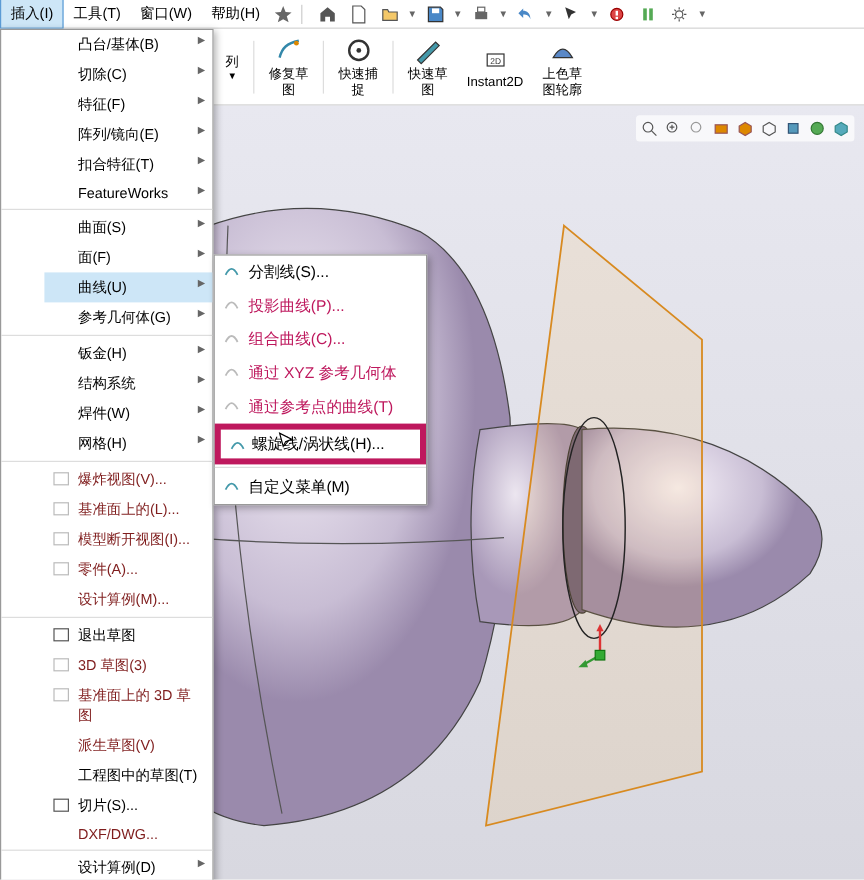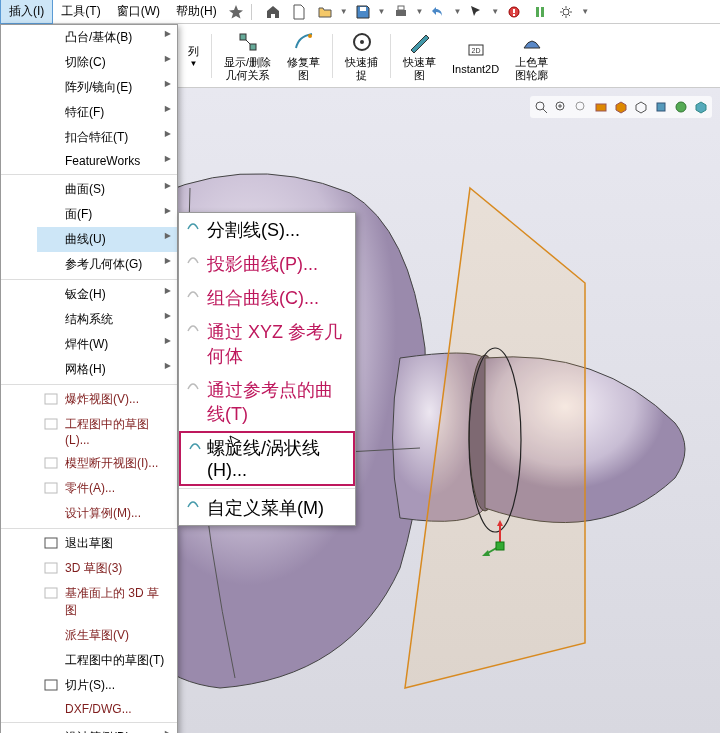--- a/index.html
+++ b/index.html
@@ -19,24 +19,24 @@
     .toolbar-sep { width: 1px; height: 44px; background: #ddd; margin: 0 4px; }
     
     .dropdown { position: absolute; top: 24px; left: 0; width: 178px; background: #fff; border: 1px solid #999; box-shadow: 2px 2px 6px rgba(0,0,0,0.3); font-size: 12px; z-index: 100; }
     .dd-item { padding: 4px 8px 4px 28px; position: relative; cursor: pointer; margin-left: 36px; }
     .dd-item:hover, .dd-item.hover { background: #cde6f7; }
     .dd-item.disabled { color: #7f1d1d; }
     .dd-item.has-sub::after { content: "▶"; position: absolute; right: 6px; font-size: 8px; color: #666; }
     .dd-sep { height: 1px; background: #ddd; margin: 2px 0; }
     .dd-icon { position: absolute; left: 6px; top: 4px; width: 16px; height: 16px; }
     
-    .submenu { position: absolute; top: 212px; left: 178px; width: 178px; background: #fff; border: 1px solid #999; box-shadow: 2px 2px 6px rgba(0,0,0,0.3); font-size: 18px; z-index: 101; }
+    .submenu { position: absolute; top: 212px; left: 178px; width: 178px; background: #fff; border: 1px solid #999; box-shadow: 2px 2px 6px rgba(0,0,0,0.3); font-size: 13px; z-index: 101; }
     .sub-item { padding: 5px 8px 5px 28px; position: relative; }
     .sub-item.disabled { color: #be185d; }
-    .sub-item.highlight { border: 2px solid #be185d; padding: 3px 6px 3px 26px; }
+    .sub-item.highlight { border: 5px solid #be185d; padding: 3px 6px 3px 26px; }
     .sub-icon { position: absolute; left: 6px; top: 4px; width: 16px; height: 16px; color:#888; }
     
     .viewport { position: absolute; top: 88px; left: 0; right: 0; bottom: 0; background: linear-gradient(to bottom, #e8e8f0, #d8d8e0); overflow: hidden; }
     .model-shape { position: absolute; top: 60px; left: 120px; width: 580px; height: 560px; }
     
     .view-toolbar { position: absolute; top: 8px; right: 8px; display: flex; gap: 2px; background: rgba(255,255,255,0.7); padding: 2px; border-radius: 3px; }
     .vt-btn { width: 18px; height: 18px; display:flex; align-items:center; justify-content:center; }
     
     .triad { position: absolute; top: 430px; left: 480px; width: 40px; height: 40px; }
   </style>
@@ -119,29 +119,20 @@
     <span style="font-size:8px;color:#666">▼</span>
   </div>
 </div>
 
 <div class="toolbar">
   <div class="toolbar-btn">
     <span>列</span>
     <span style="font-size:8px">▼</span>
   </div>
   <div class="toolbar-sep"></div>
-  <div class="toolbar-btn">
-    <svg class="tb-icon" viewBox="0 0 24 24">
-        <rect x="4" y="4" width="6" height="6" fill="#6a9" stroke="#333"></rect>
-        <rect x="14" y="14" width="6" height="6" fill="#6a9" stroke="#333"></rect>
-        <line x1="10" y1="10" x2="14" y2="14" stroke="#333"></line>
-      </svg>
-    <span style="white-space:pre-line; line-height:1.1">显示/删除
-几何关系</span>
-  </div>
   <div class="toolbar-btn">
     <svg class="tb-icon" viewBox="0 0 24 24">
         <path d="M4 18c2-8 6-12 16-14" fill="none" stroke="#38a" stroke-width="2"></path>
         <circle cx="18" cy="6" r="2" fill="#d80"></circle>
       </svg>
     <span style="white-space:pre-line; line-height:1.1">修复草
 图</span>
   </div>
   <div class="toolbar-sep"></div>
   <div class="toolbar-btn">
@@ -261,41 +252,41 @@
         <svg width="14" height="14" viewBox="0 0 14 14">
           <path d="M7 2l5 3v5l-5 3-5-3V5z" fill="#5ab" stroke="#388"></path>
         </svg>
       </span>
   </div>
 </div>
 
 <div class="dropdown" id="dd">
     <div class="dd-item has-sub"><span>凸台/基体(B)</span></div>
     <div class="dd-item has-sub"><span>切除(C)</span></div>
+    <div class="dd-item has-sub"><span>特征(F)</span></div>
     <div class="dd-item has-sub"><span>阵列/镜向(E)</span></div>
-    <div class="dd-item has-sub"><span>特征(F)</span></div>
     <div class="dd-item has-sub"><span>扣合特征(T)</span></div>
     <div class="dd-item has-sub"><span>FeatureWorks</span></div>
     <div class="dd-sep"></div>
     <div class="dd-item has-sub"><span>曲面(S)</span></div>
     <div class="dd-item has-sub"><span>面(F)</span></div>
     <div class="dd-item has-sub hover"><span>曲线(U)</span></div>
     <div class="dd-item has-sub"><span>参考几何体(G)</span></div>
     <div class="dd-sep"></div>
     <div class="dd-item has-sub"><span>钣金(H)</span></div>
     <div class="dd-item has-sub"><span>结构系统</span></div>
     <div class="dd-item has-sub"><span>焊件(W)</span></div>
     <div class="dd-item has-sub"><span>网格(H)</span></div>
     <div class="dd-sep"></div>
     <div class="dd-item disabled"><span class="dd-icon"><svg width="16" height="16" viewBox="0 0 16 16">
           <rect x="2" y="3" width="12" height="10" fill="none" stroke="#bbb"></rect>
         </svg></span><span>爆炸视图(V)...</span></div>
     <div class="dd-item disabled"><span class="dd-icon"><svg width="16" height="16" viewBox="0 0 16 16">
           <rect x="2" y="3" width="12" height="10" fill="none" stroke="#bbb"></rect>
-        </svg></span><span>工程图中的草图(L)...</span></div>
+        </svg></span><span>基准面上的(L)...</span></div>
     <div class="dd-item disabled"><span class="dd-icon"><svg width="16" height="16" viewBox="0 0 16 16">
           <rect x="2" y="3" width="12" height="10" fill="none" stroke="#bbb"></rect>
         </svg></span><span>模型断开视图(I)...</span></div>
     <div class="dd-item disabled"><span class="dd-icon"><svg width="16" height="16" viewBox="0 0 16 16">
           <rect x="2" y="3" width="12" height="10" fill="none" stroke="#bbb"></rect>
         </svg></span><span>零件(A)...</span></div>
     <div class="dd-item disabled"><span>设计算例(M)...</span></div>
     <div class="dd-sep"></div>
     <div class="dd-item"><span class="dd-icon"><svg width="16" height="16" viewBox="0 0 16 16">
           <rect x="2" y="3" width="12" height="10" fill="none" stroke="#555"></rect>

